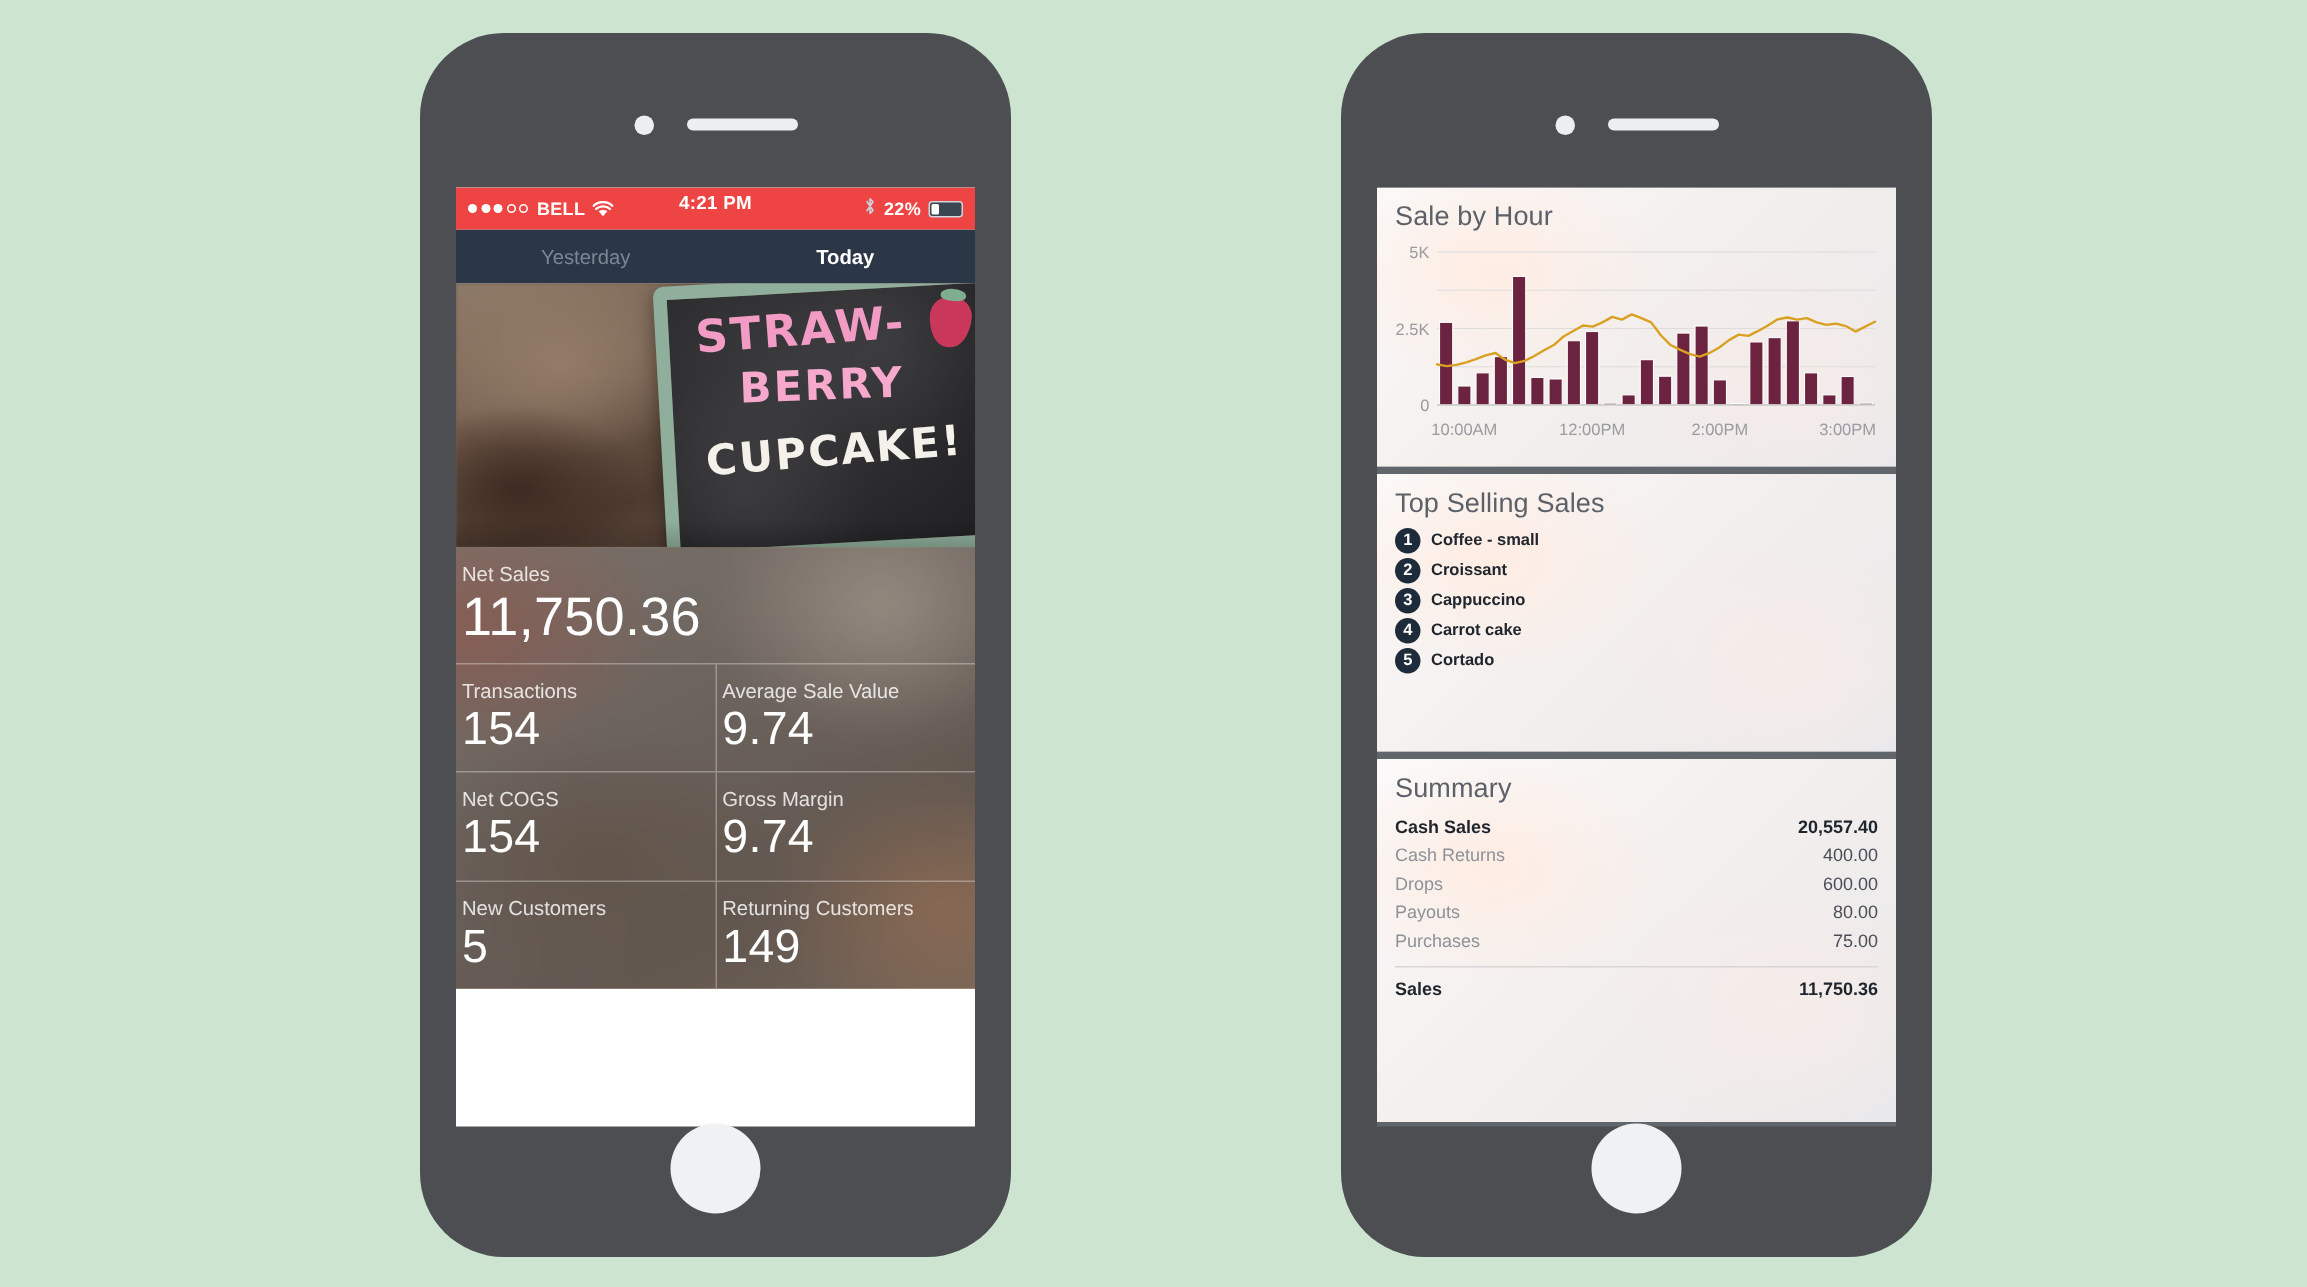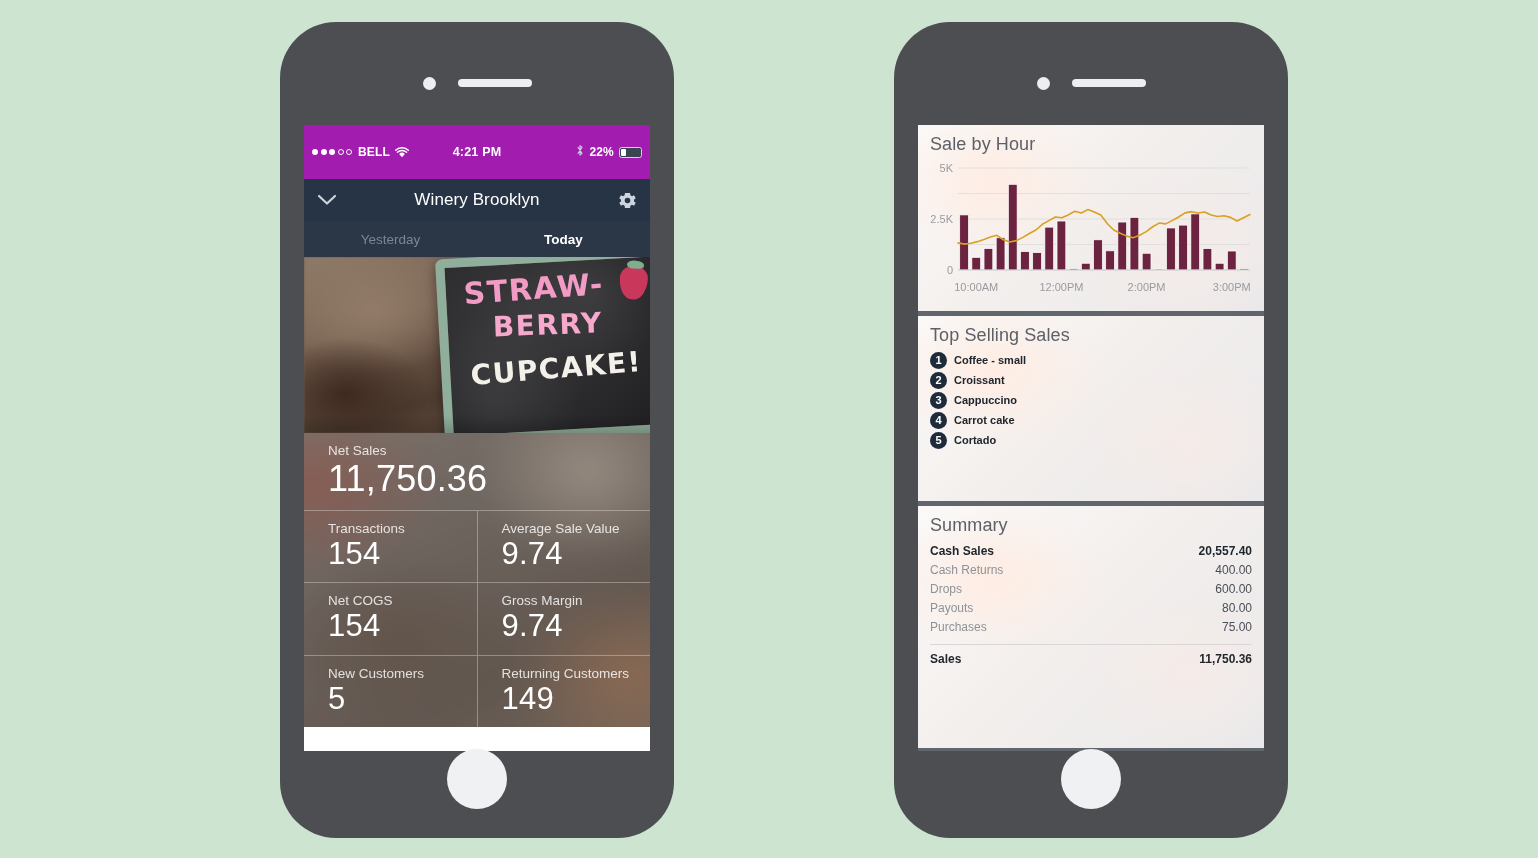--- a/index.html
+++ b/index.html
@@ -65,25 +65,24 @@
     top: 103px;
     width: 346px;
     height: 626px;
     overflow: hidden;
     background: #fff;
   }
 
   
   .statusbar {
     height: 22px;
-    background: #a21caf;
+    background: #ef4444;
     color: #ffffff;
     display: flex;
-    align-items: center;
-    padding: 16px 8px;
+    padding: 3px 8px;
     font-size: 12.5px;
     font-weight: bold;
     letter-spacing: 0.2px;
     position: relative;
   }
   .sb-left { display: flex; align-items: center; gap: 4px; }
   .sig-dots { display: flex; align-items: center; gap: 2.5px; }
   .dot {
     width: 6px; height: 6px;
     border-radius: 50%;
@@ -279,21 +278,21 @@
   .metrics-tint {
     position: absolute; inset: 0;
     background: rgba(105,105,105,0.42);
   }
   .metrics-inner { position: relative; }
 
   .mrow { display: flex; border-bottom: 1px solid rgba(255,255,255,0.32); }
   .mrow:last-child { border-bottom: none; }
   .mcell {
     flex: 1;
-    padding: 10px 12px 12px 24px;
+    padding: 10px 12px 12px 4px;
     min-width: 0;
   }
   .mcell + .mcell { border-left: 1px solid rgba(255,255,255,0.32); }
   .mcell.full { flex: 1 1 100%; }
   .mlabel {
     color: rgba(255,255,255,0.82);
     font-size: 13.5px;
     margin-bottom: 2px;
     white-space: nowrap;
   }
@@ -442,33 +441,20 @@
               <path d="M2 3.3 L6 9.3 L4 11.2 L4 1.6 L6 3.5 L2 9.5" stroke="#c9d2dc" stroke-width="1.1" fill="none" stroke-linejoin="round" stroke-linecap="round"></path>
             </svg>
           </span>
           <span>22%</span>
           <span class="batt">
             <span class="batt-fill" style="width: 22%;"></span>
           </span>
         </div>
       </div>
 
-      <div class="navbar">
-        <span class="nav-icon">
-          <svg width="22" height="14" viewBox="0 0 22 14">
-            <path d="M3 3 L11 10.5 L19 3" stroke="#ccd4dd" stroke-width="2.2" fill="none" stroke-linecap="round" stroke-linejoin="round"></path>
-          </svg>
-        </span>
-        <div class="nav-title">Winery Brooklyn</div>
-        <span class="nav-icon right">
-          <svg width="21" height="21" viewBox="0 0 24 24">
-            <path fill="#ccd4dd" d="M19.4 13a7.8 7.8 0 0 0 0-2l2-1.6-1.9-3.3-2.4 1a7.6 7.6 0 0 0-1.8-1l-.4-2.6H9.1l-.4 2.6a7.6 7.6 0 0 0-1.8 1l-2.4-1L2.6 9.4 4.6 11a7.8 7.8 0 0 0 0 2l-2 1.6 1.9 3.3 2.4-1a7.6 7.6 0 0 0 1.8 1l.4 2.6h5.8l.4-2.6a7.6 7.6 0 0 0 1.8-1l2.4 1 1.9-3.3zM12 15.2A3.2 3.2 0 1 1 15.2 12 3.2 3.2 0 0 1 12 15.2z"></path>
-          </svg>
-        </span>
-      </div>
 
       <div class="segtabs">
         <div class="segtab">Yesterday</div>
         <div class="segtab active">Today</div>
       </div>
 
       <div class="hero">
         <div class="hero-bg"></div>
         <div class="stick"></div>
         <div class="chalkboard">

